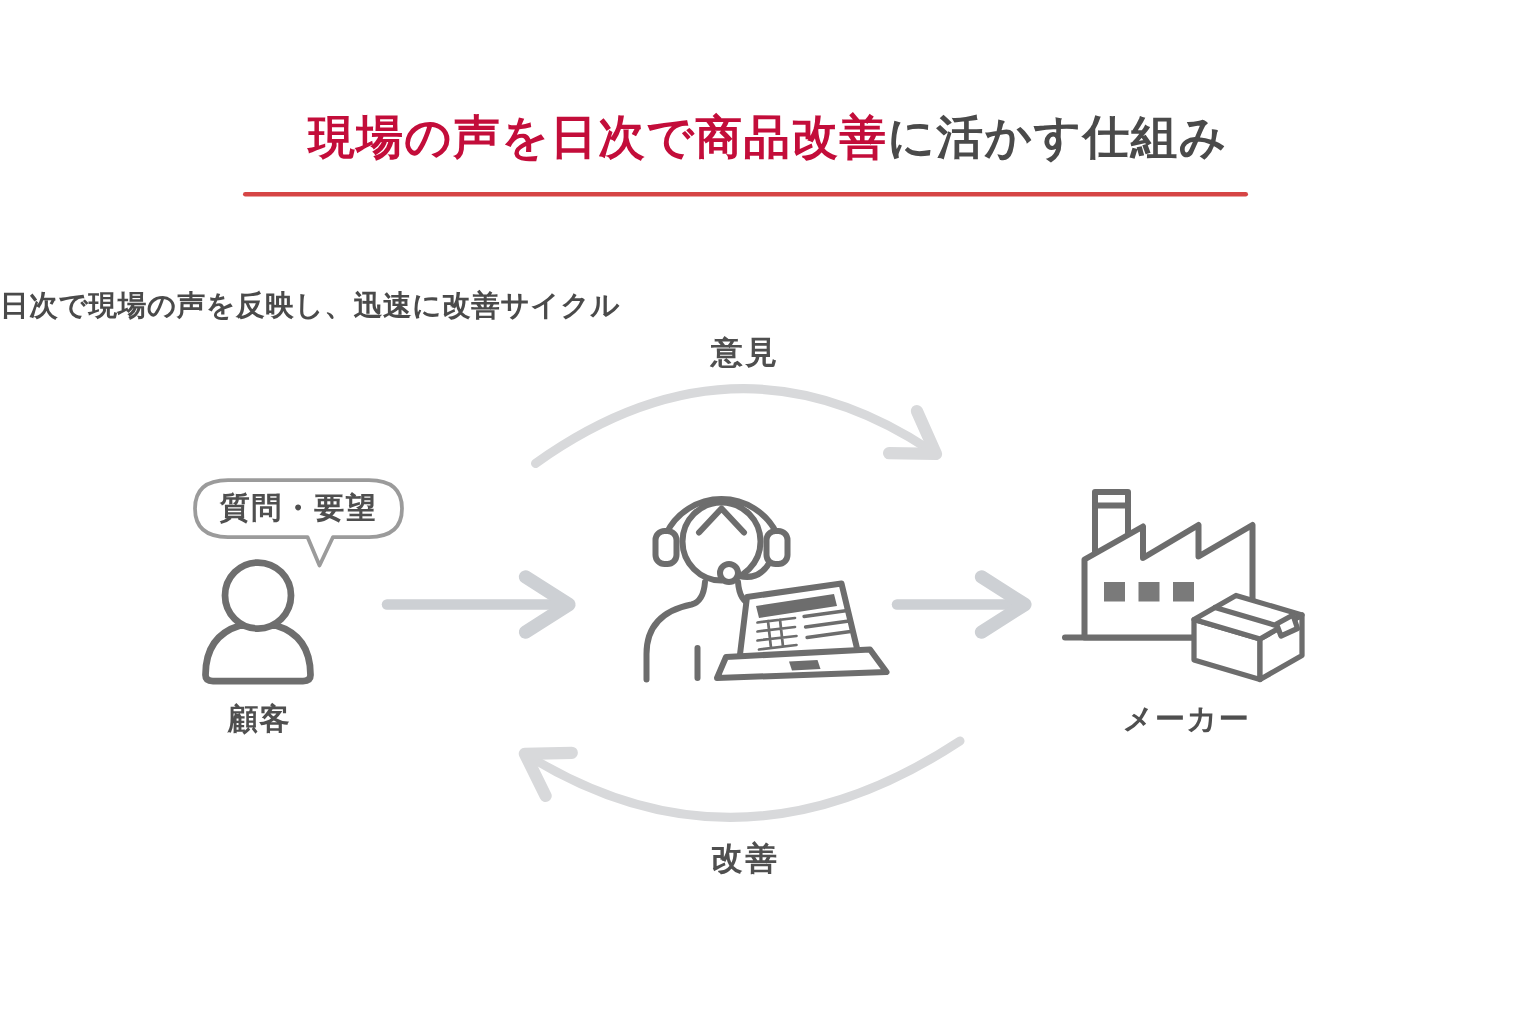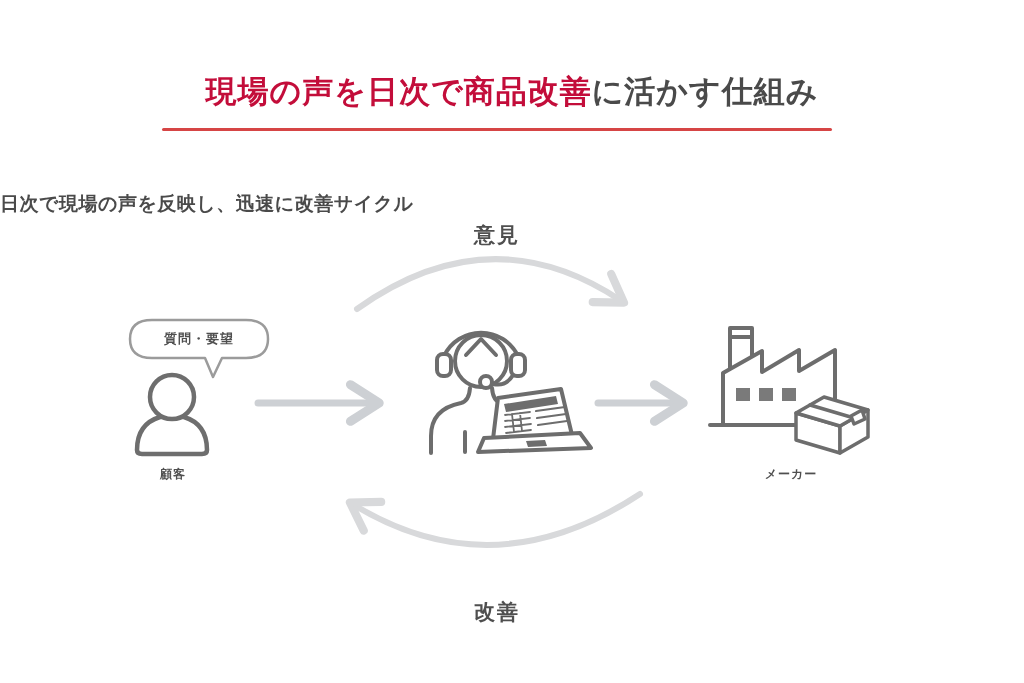--- a/index.html
+++ b/index.html
@@ -21,24 +21,24 @@
   .subtitle{
     position:absolute;top:147px;left:0;width:100%;text-align:left;
     font-size:19px;font-weight:bold;color:#4a4a4a;letter-spacing:0.5px;margin-top:44px;
   }
   .diagram-svg{position:absolute;left:0;top:0;}
   .label{
     position:absolute;transform:translateX(-50%);
     font-weight:bold;color:#4f4f4f;white-space:nowrap;
   }
   .flow-label{font-size:21px;letter-spacing:2px;}
-  .node-label{font-size:12px;letter-spacing:1px;}
+  .node-label{font-size:20px;letter-spacing:1px;}
   .bubble-text{
     position:absolute;transform:translate(-50%,-50%);
-    font-size:13px;font-weight:bold;color:#4f4f4f;white-space:nowrap;letter-spacing:1px;
+    font-size:20px;font-weight:bold;color:#4f4f4f;white-space:nowrap;letter-spacing:1px;
   }
 </style>
 </head>
 <body>
 
 <div class="stage">
 
   <h1 class="title" style="margin:0;">
     <span class="hl">現場の声を日次で商品改善</span><span class="rest">に活かす仕組み</span>
   </h1>
@@ -114,18 +114,18 @@
       <path d="M840,426 L868,410 L868,437 L840,453 Z"></path>
       <path d="M796,413 L824,397 L868,410 L840,426 Z"></path>
       <path d="M810,405 L854,418" fill="none"></path>
       <path d="M851,416 L862,410 L865,419 L854,424 Z"></path>
     </g>
   </svg>
 
   <div class="bubble-text" style="left:199px;top:339px;">質問・要望</div>
 
   <div class="label flow-label" style="left:497px;top:221px;">意見</div>
-  <div class="label flow-label" style="left:497px;top:558px;margin-top:40px;">改善</div>
+  <div class="label flow-label" style="left:497px;top:558px;">改善</div>
 
   <div class="label node-label" style="left:173px;top:466px;">顧客</div>
   <div class="label node-label" style="left:791px;top:466px;">メーカー</div>
 
 </div>
 
 </body></html>

